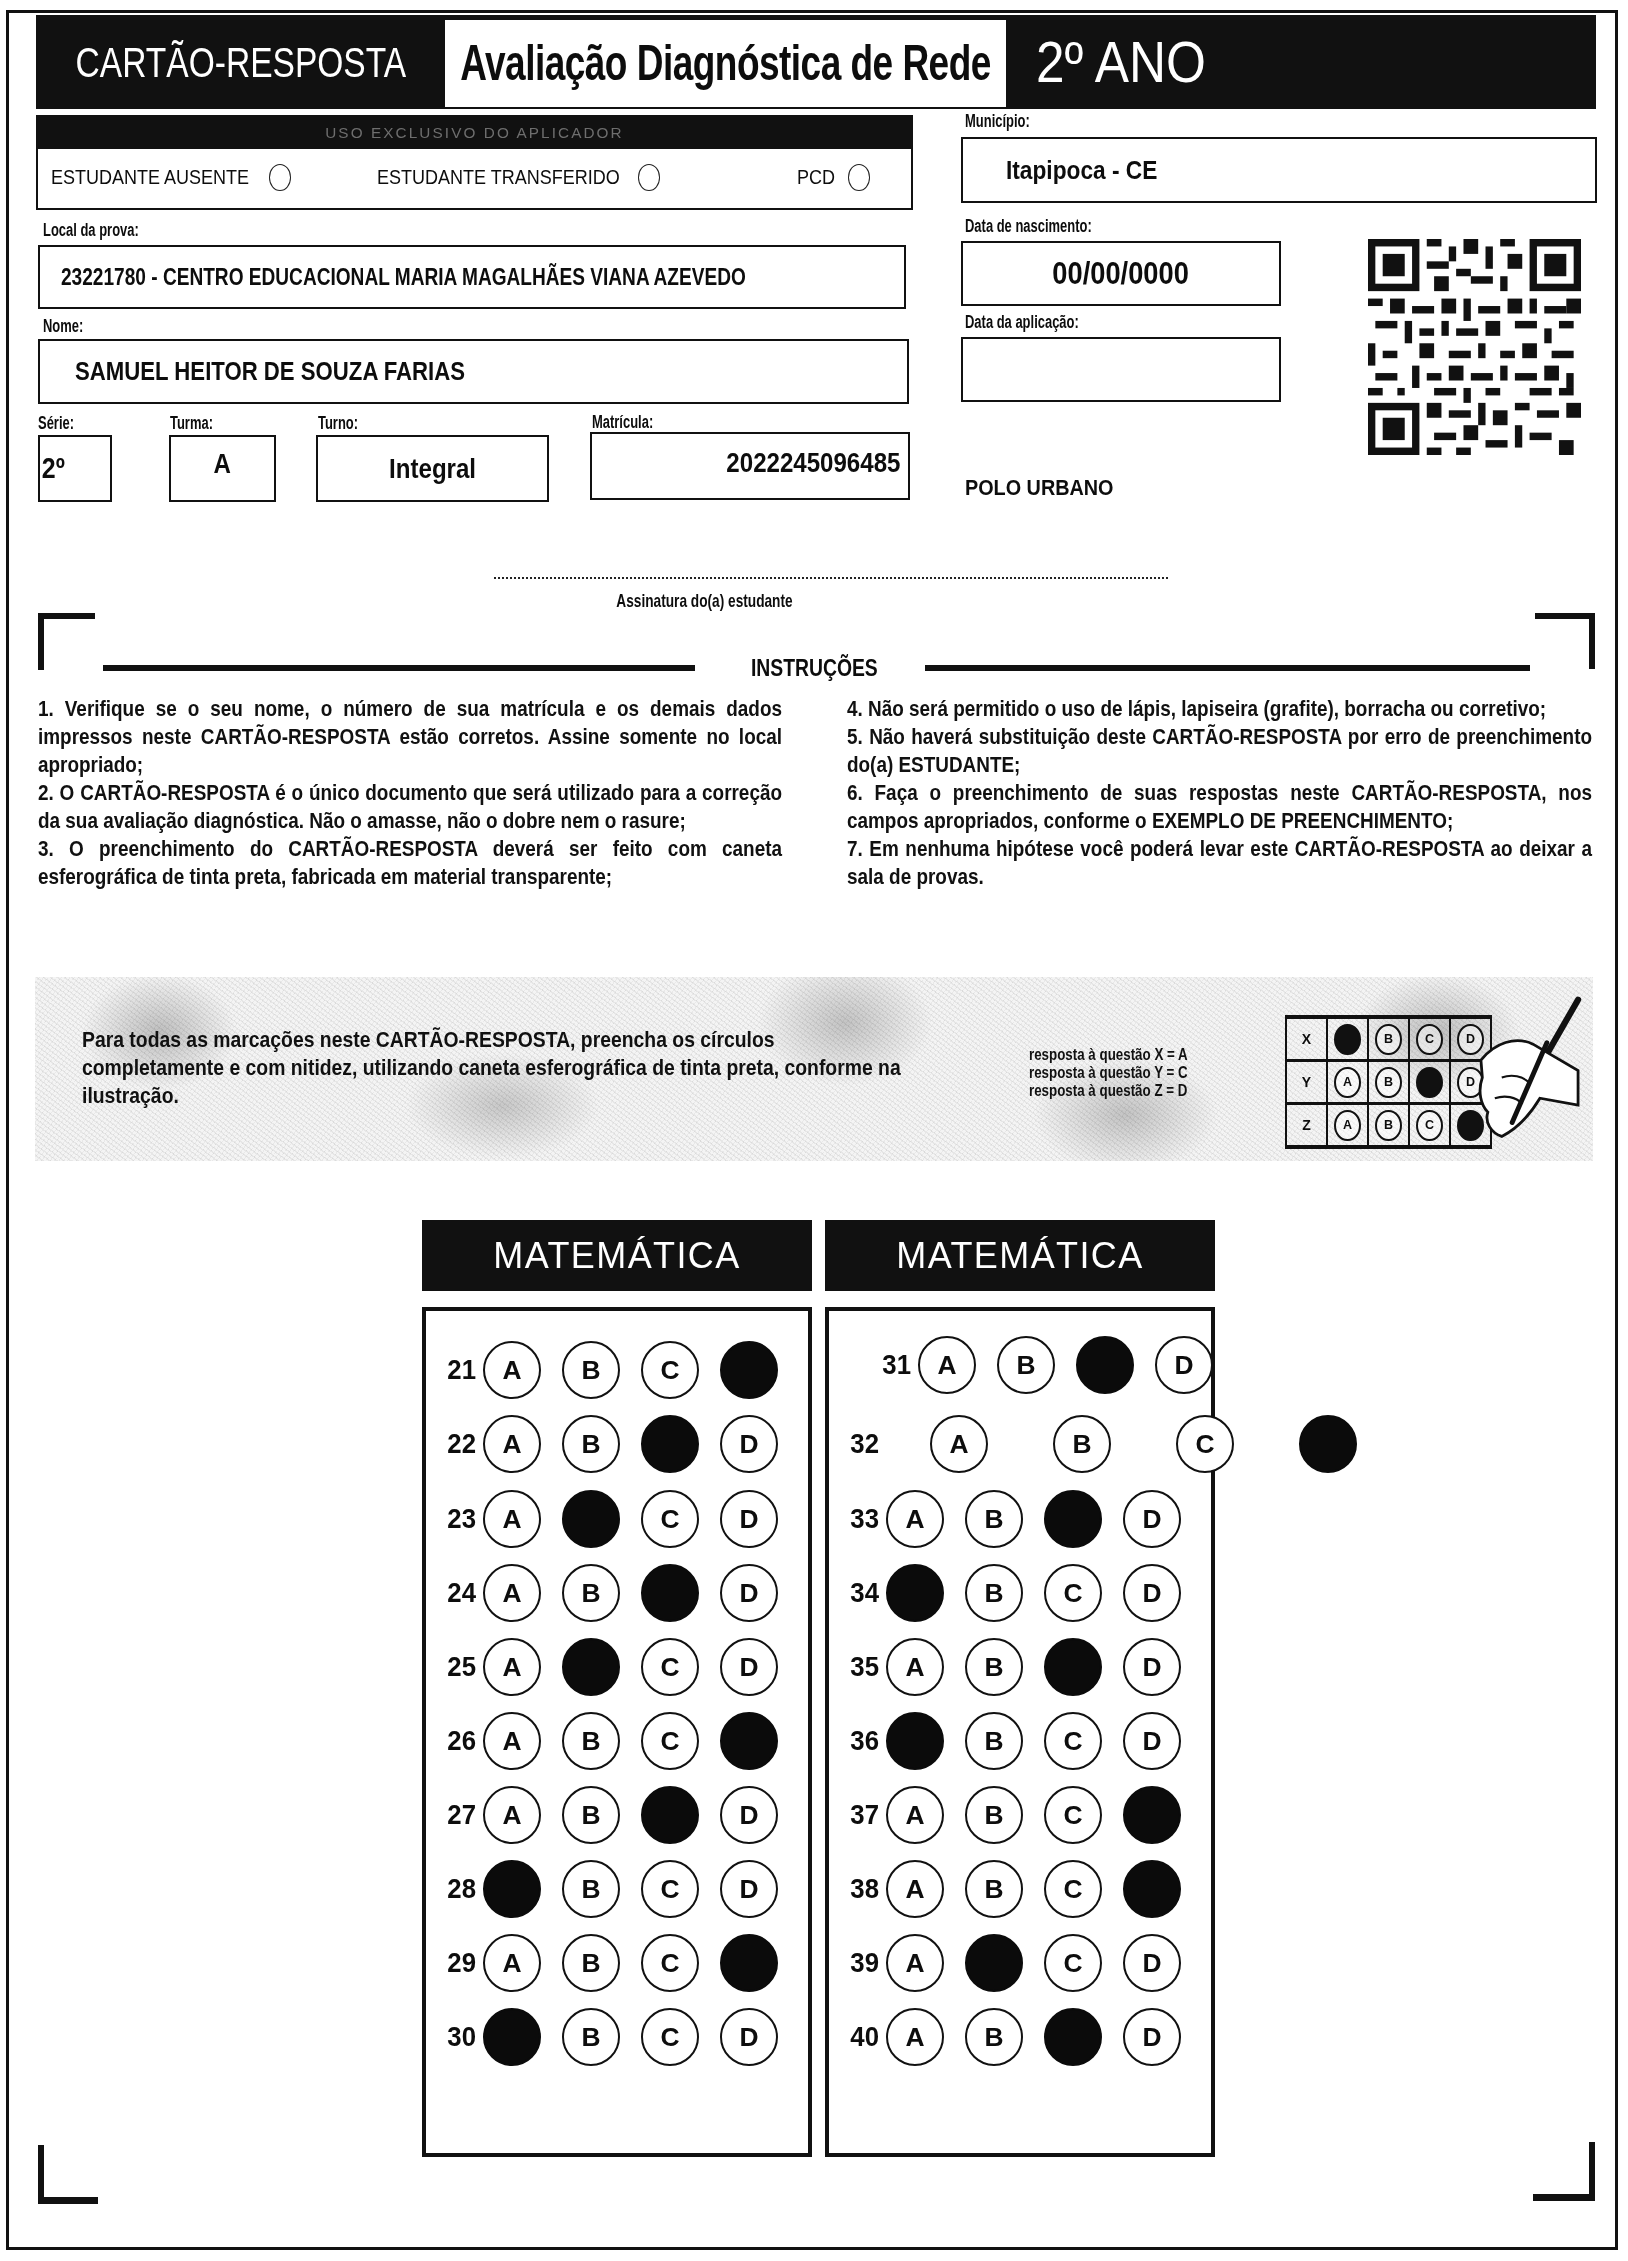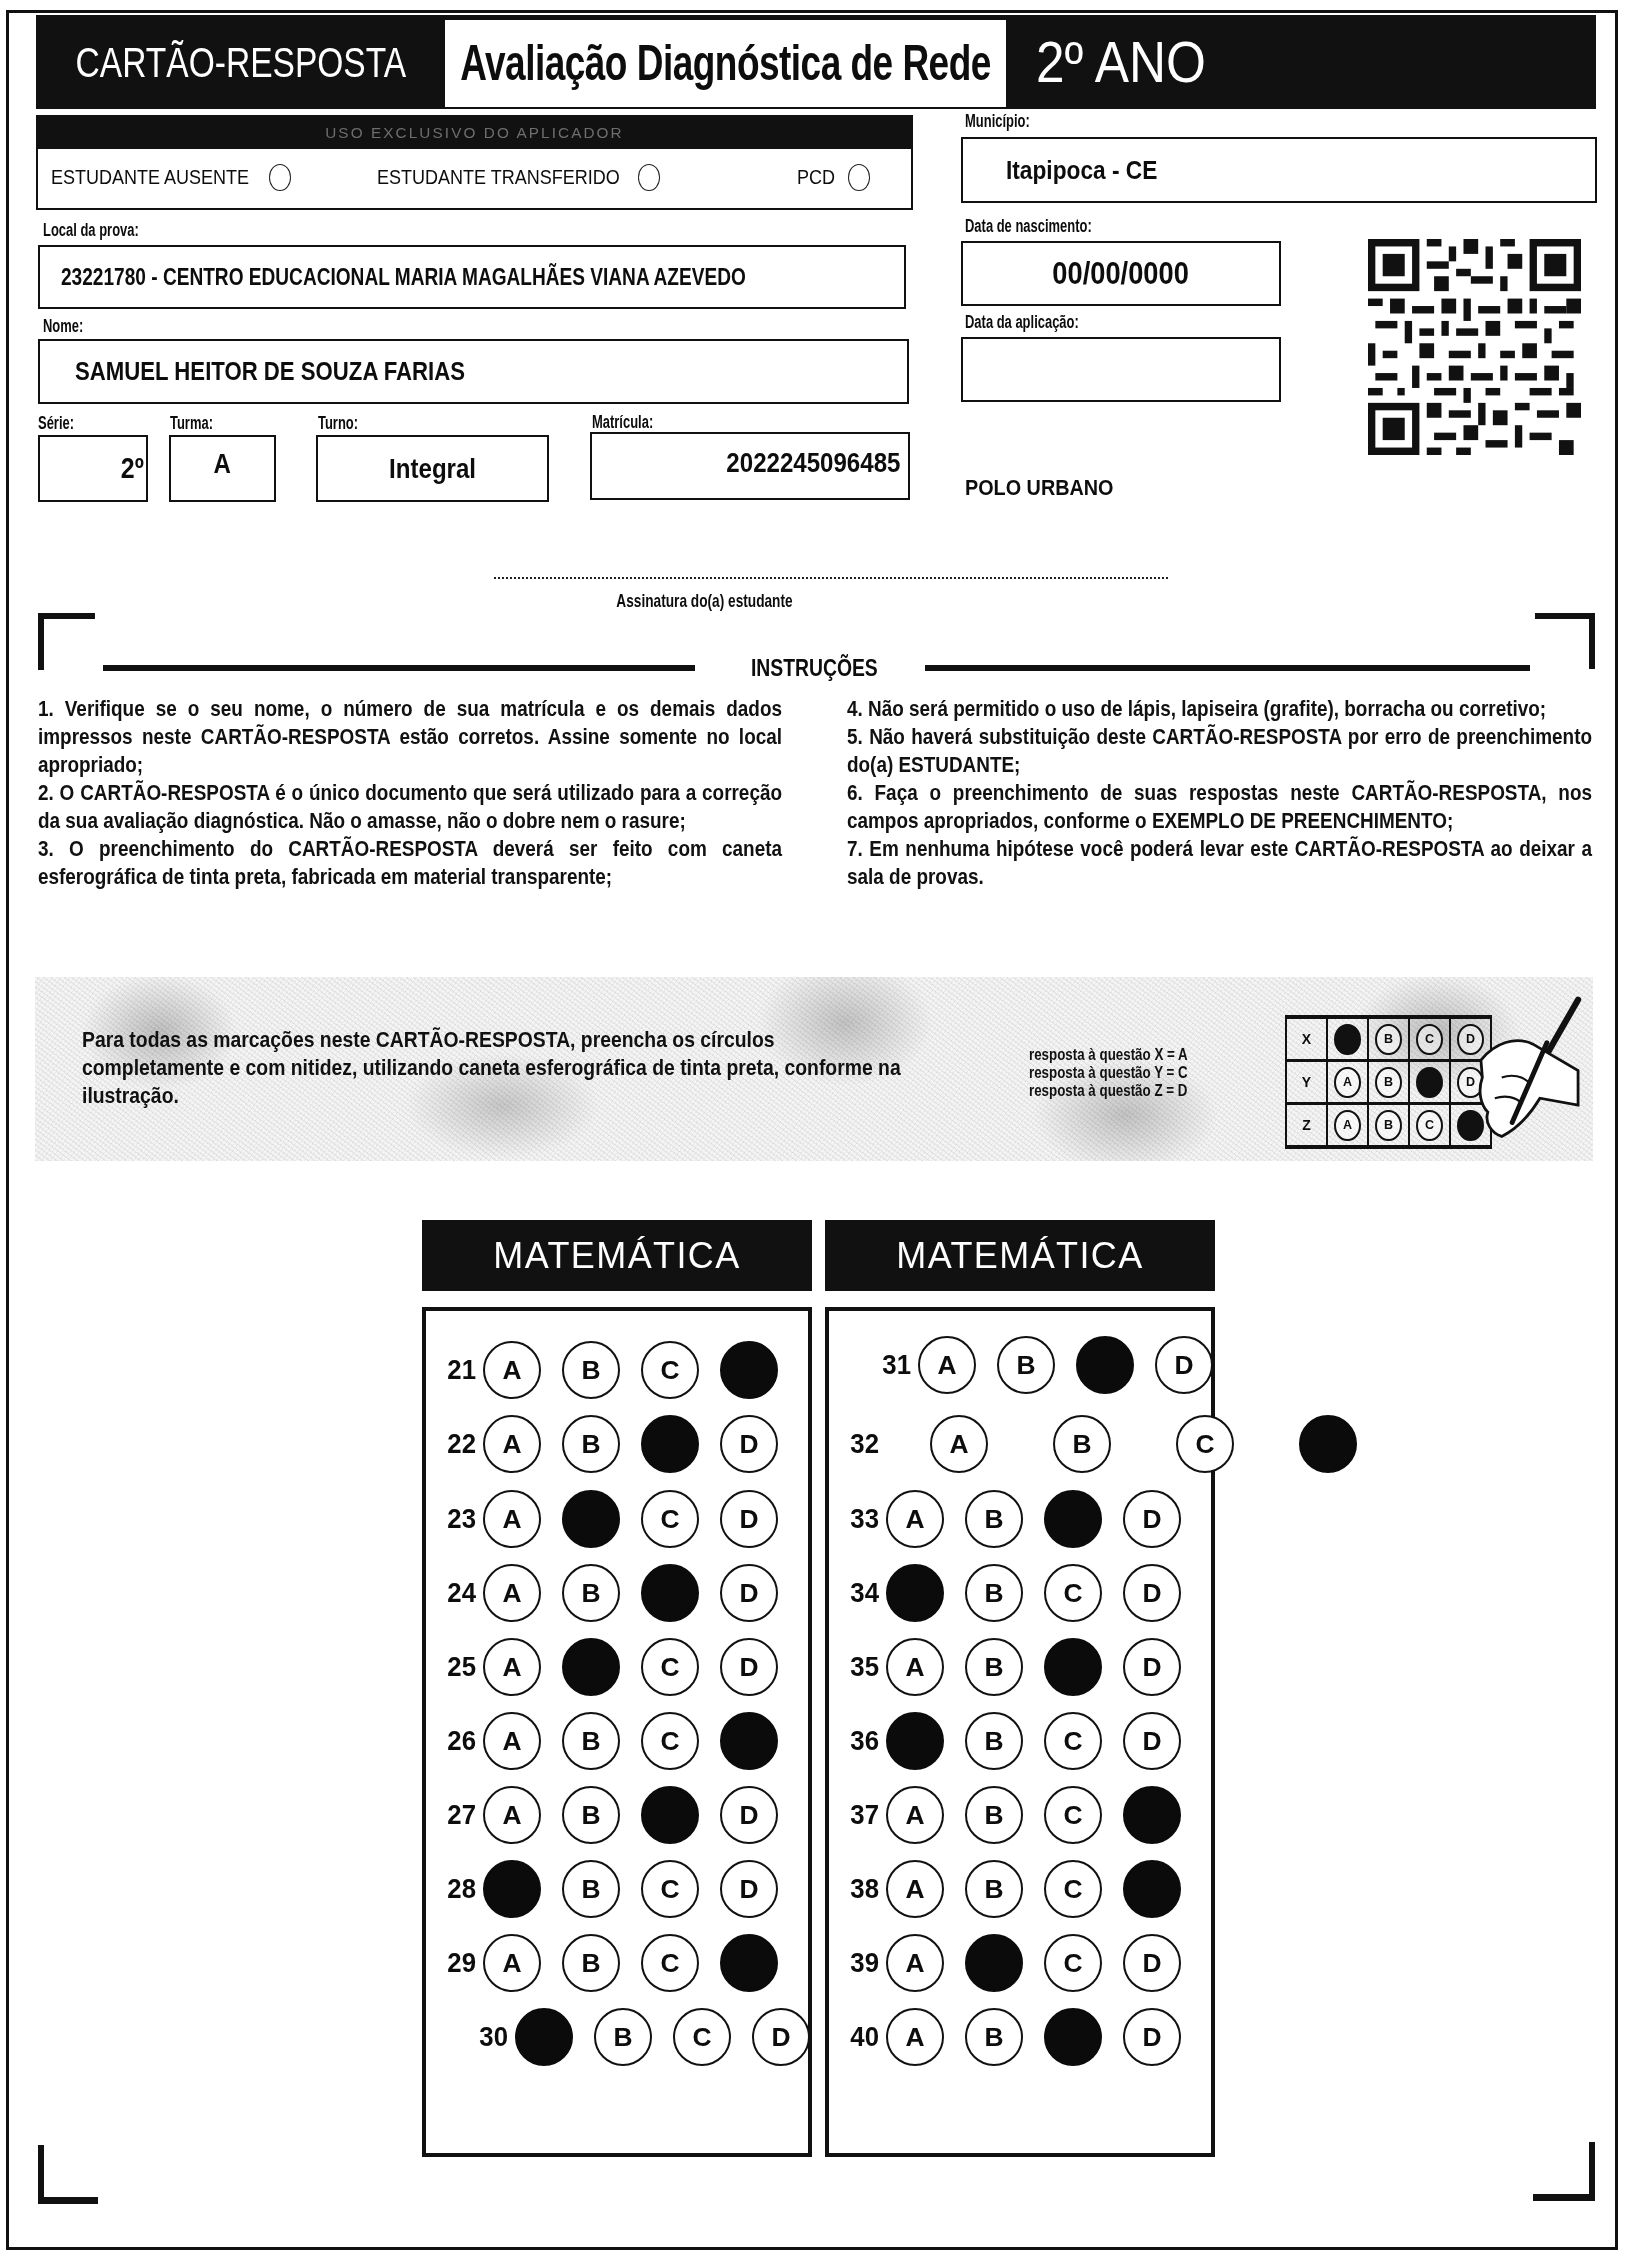--- a/index.html
+++ b/index.html
@@ -221,21 +221,21 @@
 <div class="abs field-box" style="left:38px; top:339px; width:871px; height:65px; padding-left:35px;">
   <span class="field-val" style="font-size:26.4px; transform:scaleX(0.84); transform-origin:left center;">SAMUEL HEITOR DE SOUZA FARIAS</span>
 </div>
 
 <div class="abs field-label" style="left:965px; top:312px;">Data da aplicação:</div>
 <div class="abs field-box" style="left:961px; top:337px; width:320px; height:65px;">
   <span class="field-val"></span>
 </div>
 
 <div class="abs field-label" style="left:38px; top:413px;">Série:</div>
-<div class="abs field-box" style="left:38px; top:435px; width:110px; height:67px; justify-content:flex-end;">
+<div class="abs field-box" style="left:38px; top:435px; width:74px; height:67px; justify-content:flex-start;">
   <span class="field-val" style="font-size:29px;">2º</span>
 </div>
 <div class="abs field-label" style="left:170px; top:413px;">Turma:</div>
 <div class="abs field-box" style="left:169px; top:435px; width:107px; height:67px; justify-content:center;">
   <span class="field-val" style="font-size:28px; margin-bottom:9.7px;">A</span>
 </div>
 <div class="abs field-label" style="left:318px; top:413px;">Turno:</div>
 <div class="abs field-box" style="left:316px; top:435px; width:233px; height:67px; justify-content:center;">
   <span class="field-val" style="font-size:28px;">Integral</span>
 </div>
@@ -410,21 +410,21 @@
       <div class="opt">C</div>
       <div class="opt">D</div>
     </div>
     <div class="q-row" style="top: 619px;">
       <div class="q-num">29</div>
       <div class="opt">A</div>
       <div class="opt">B</div>
       <div class="opt">C</div>
       <div class="opt filled">D</div>
     </div>
-    <div class="q-row" style="top: 693px; padding-left: 32px;">
+    <div class="q-row" style="top: 693px;">
       <div class="q-num">30</div>
       <div class="opt filled">A</div>
       <div class="opt">B</div>
       <div class="opt">C</div>
       <div class="opt">D</div>
     </div>
   </div>
 <div class="abs grid-box" id="grid-1" style="left:825px; width:390px;">
     <div class="q-row" style="top: 21px; padding-left: 32px;">
       <div class="q-num">31</div>

